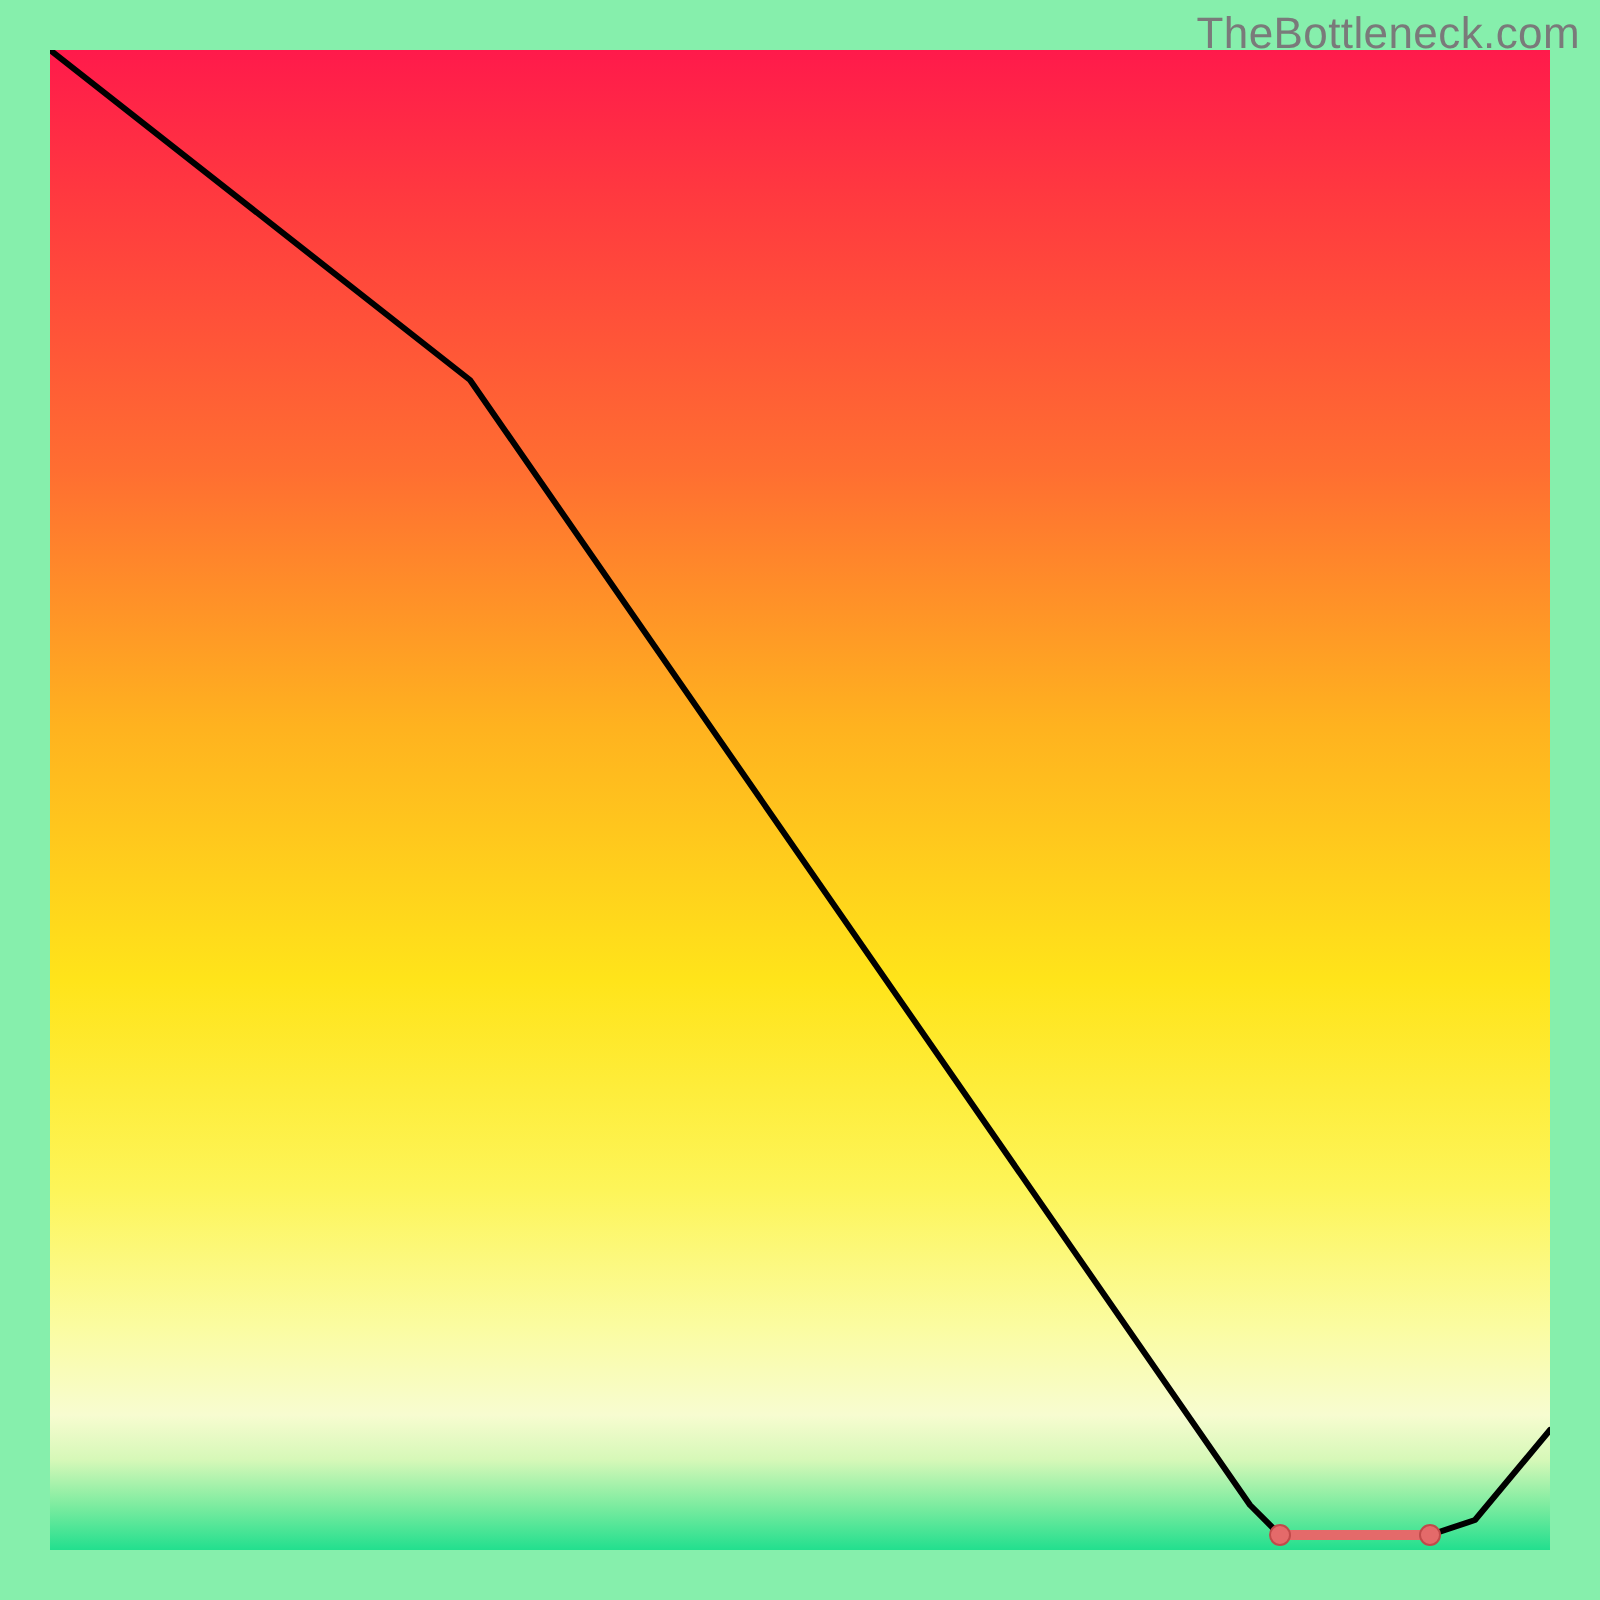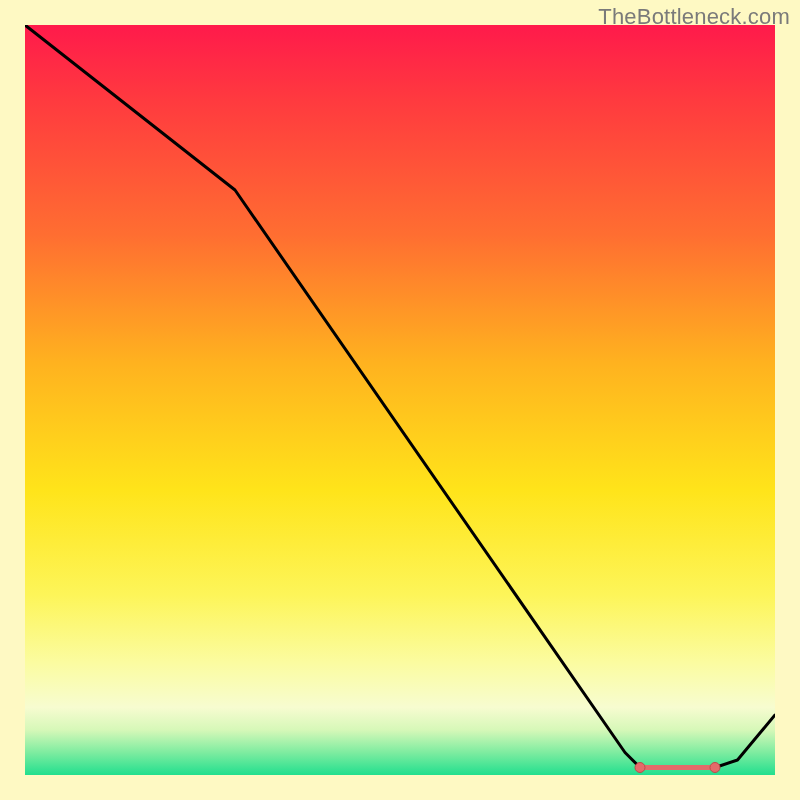--- a/index.html
+++ b/index.html
@@ -8,21 +8,21 @@
     width: 800px;
     height: 800px;
     background: #000;
     overflow: hidden;
     font-family: Arial, Helvetica, sans-serif;
   }
   .frame {
     position: relative;
     width: 800px;
     height: 800px;
-    background: #fef9c3;
+    background: #86efac;
   }
   .watermark {
     position: absolute;
     top: 4px;
     right: 10px;
     color: #7a7a7a;
     font-size: 22px;
     font-weight: 400;
     letter-spacing: 0.2px;
     z-index: 20;

